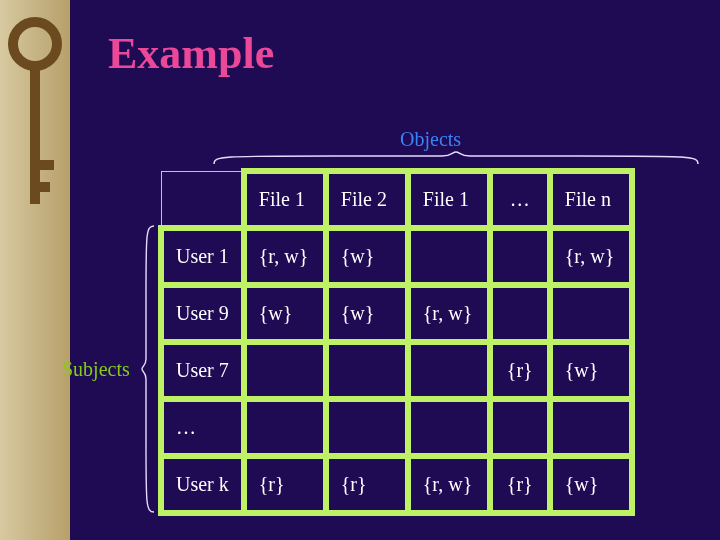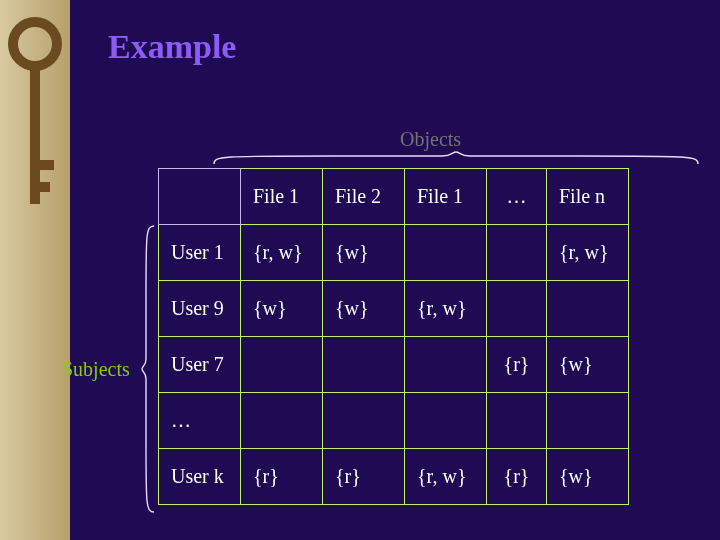--- a/index.html
+++ b/index.html
@@ -17,28 +17,28 @@
     top: 0;
     width: 70px;
     height: 540px;
     background: linear-gradient(90deg, #d8c9a0 0%, #c9b88a 40%, #b8a06a 100%);
   }
   .decor-strip svg { position: absolute; left: 6px; top: 10px; }
   .title {
     position: absolute;
     left: 108px;
     top: 28px;
-    font-size: 34px;
-    color: #8b5cf6;
+    font-size: 44px;
+    color: #ec4899;
   }
   .objects-label {
     position: absolute;
     left: 400px;
     top: 128px;
-    color: #737373;
+    color: #3b82f6;
     font-size: 20px;
   }
   .subjects-label {
     position: absolute;
     left: 62px;
     top: 358px;
     color: #84cc16;
     font-size: 20px;
   }
   .hbrace {
@@ -55,21 +55,21 @@
     width: 16px;
     height: 290px;
   }
   .matrix {
     position: absolute;
     left: 158px;
     top: 168px;
     border-collapse: collapse;
   }
   .matrix th, .matrix td {
-    border: 1px solid #bef264;
+    border: 6px solid #bef264;
     padding: 14px 12px;
     font-size: 20px;
     color: #ffffff;
     text-align: left;
     font-weight: normal;
     min-width: 82px;
     height: 56px;
   }
   .matrix th.corner { border: 1px solid #c8b8f0; background: transparent; }
   .matrix .col-ellipsis { min-width: 60px; text-align: center; }

